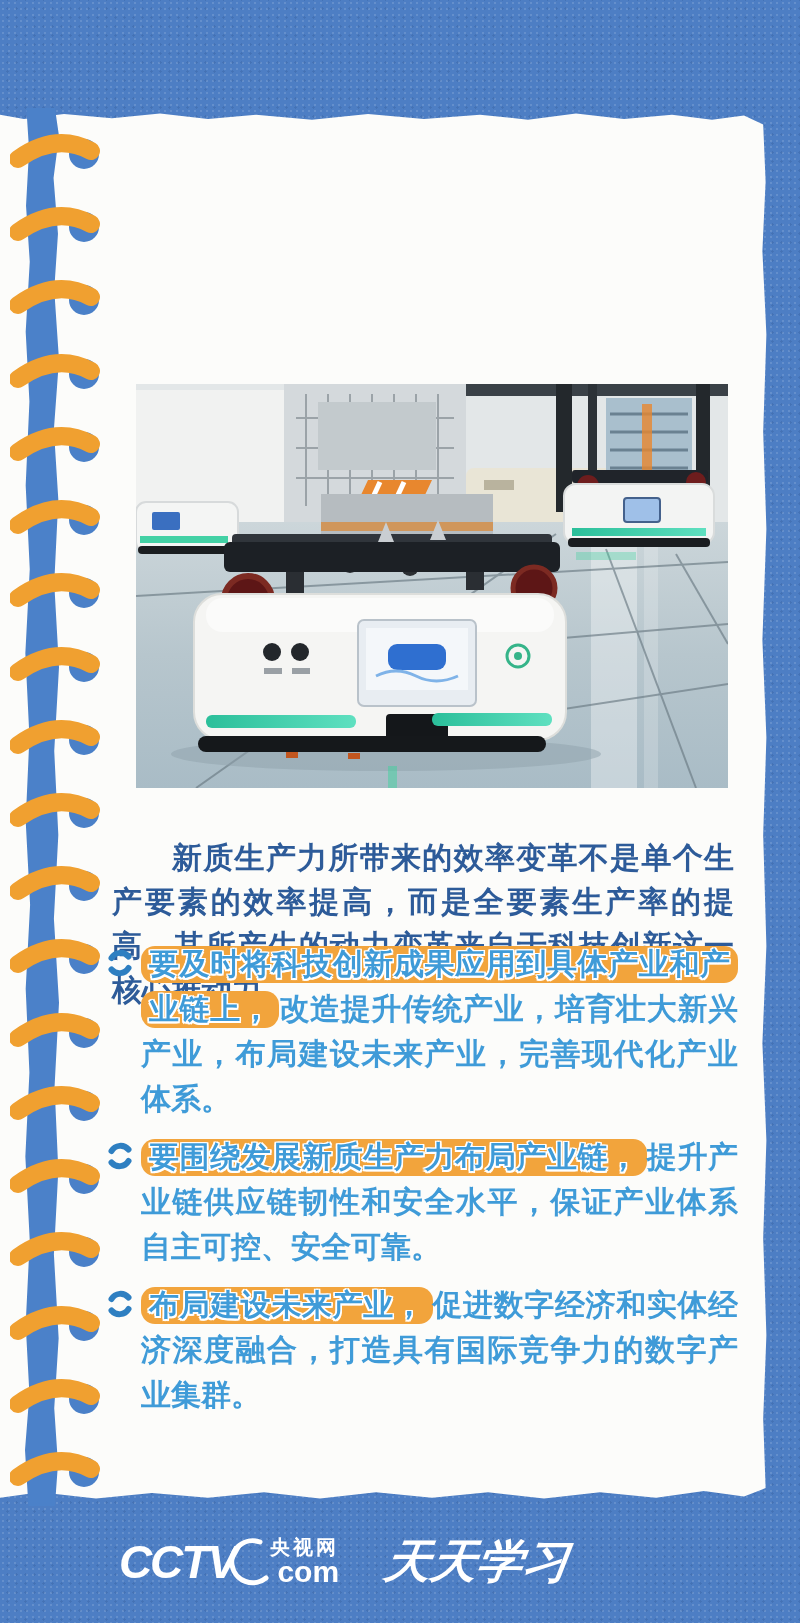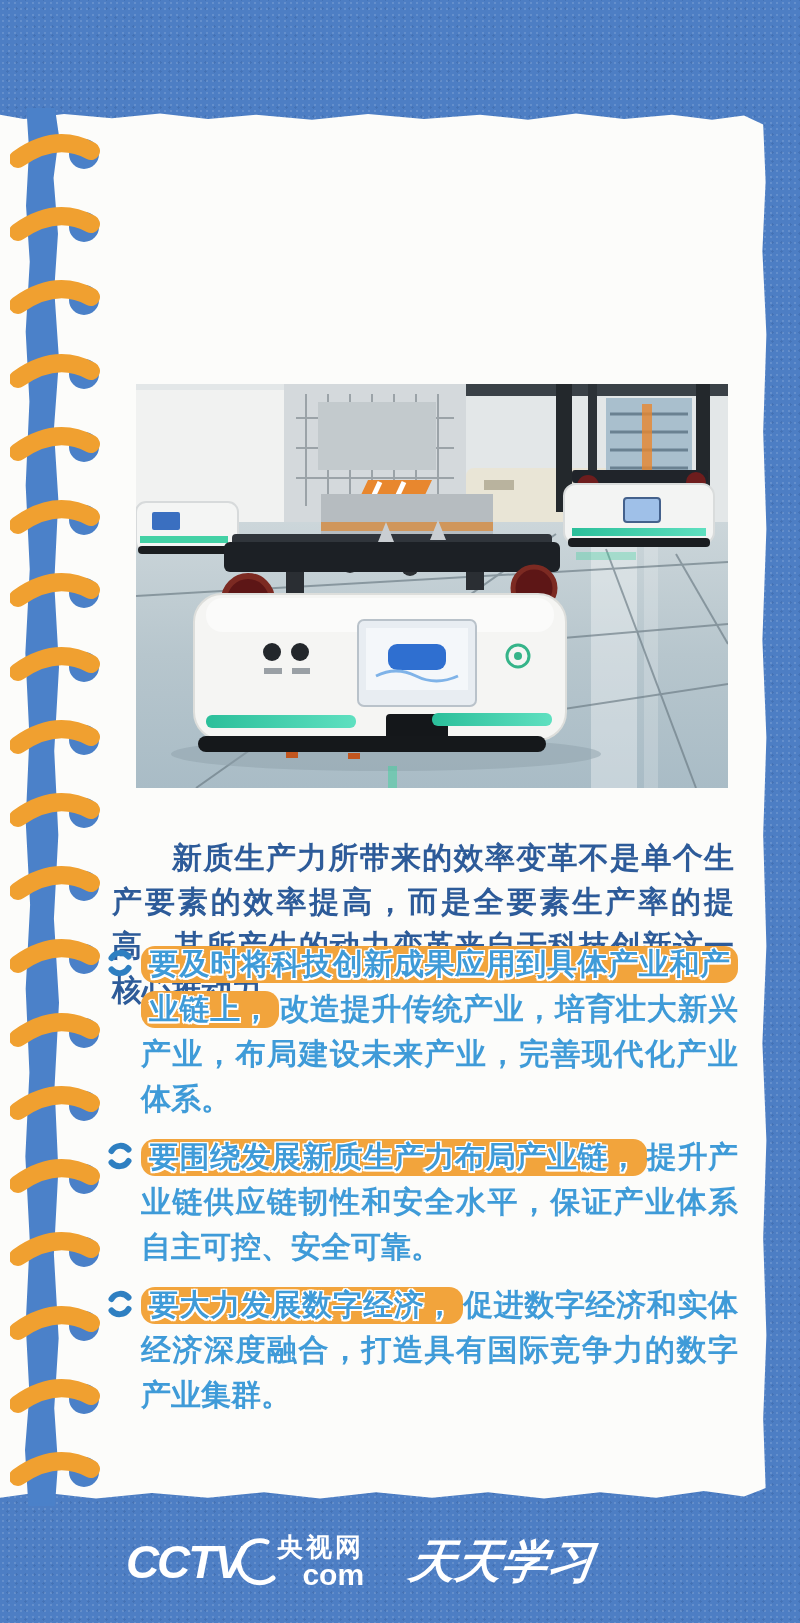--- a/index.html
+++ b/index.html
@@ -62,27 +62,27 @@
     background:#f2a43c;border-radius:14px;padding:1px 8px 3px 8px;
     -webkit-box-decoration-break:clone;box-decoration-break:clone;
     text-shadow:
       -1.5px -1.5px 0 #fff, 1.5px -1.5px 0 #fff, -1.5px 1.5px 0 #fff,
        1.5px  1.5px 0 #fff, 0 -1.5px 0 #fff, 0 1.5px 0 #fff,
       -1.5px 0 0 #fff, 1.5px 0 0 #fff;
   }
   
   .footer{
     position:absolute;left:0;top:1512px;width:688px;height:100px;
-    display:flex;align-items:center;justify-content:center;gap:38px;color:#fff;padding-left:16px;
+    display:flex;align-items:center;justify-content:center;gap:38px;color:#fff;
   }
   .cctv-logo{display:flex;align-items:center;}
   .cctv-text{font-size:46px;font-weight:900;letter-spacing:-2px;font-style:italic;}
   .cctv-swoosh{margin-left:-6px;margin-right:-4px;}
   .cctv-right{display:flex;flex-direction:column;line-height:1;}
-  .cctv-cn{font-size:26px;font-weight:700;letter-spacing:3px;}
+  .cctv-cn{font-size:20px;font-weight:700;letter-spacing:3px;}
   .cctv-com{font-size:30px;font-weight:700;margin-top:0;text-align:right;}
   .ttxx{display:flex;align-items:baseline;}
   .ttxx-xuexi{font-size:46px;font-weight:700;font-style:italic;transform:skewX(-8deg);margin-left:8px;}
 </style>
 </head>
 <body>
 
 <div class="canvas">
 
   <div class="paper"></div>
@@ -313,21 +313,21 @@
     </div>
 
 
     <div class="bullet">
       <svg class="bullet-icon" width="32" height="32" viewBox="0 0 32 32">
         <g fill="none" stroke="#2e7fc1" stroke-width="6" stroke-linecap="round">
           <path d="M7.5 11 A 10.5 10.5 0 0 1 24.5 9.5"></path>
           <path d="M24.5 21 A 10.5 10.5 0 0 1 7.5 22.5"></path>
         </g>
       </svg>
-      <div class="bullet-text"><span class="hl">要大力发展数字经济，</span><span>促进数字经济和实体经济深度融合，打造具有国际竞争力的数字产业集群。</span></div>
+      <div class="bullet-text"><span class="hl">布局建设未来产业，</span><span>促进数字经济和实体经济深度融合，打造具有国际竞争力的数字产业集群。</span></div>
     </div>
 
   </div>
 
   <div class="footer">
     <div class="cctv-logo">
       <span class="cctv-text">CCTV</span>
       <svg class="cctv-swoosh" width="44" height="56" viewBox="0 0 44 56">
         <path d="M30 8 A 21 21 0 1 0 36 44" stroke="#ffffff" stroke-width="5" fill="none" stroke-linecap="round"></path>
       </svg>

